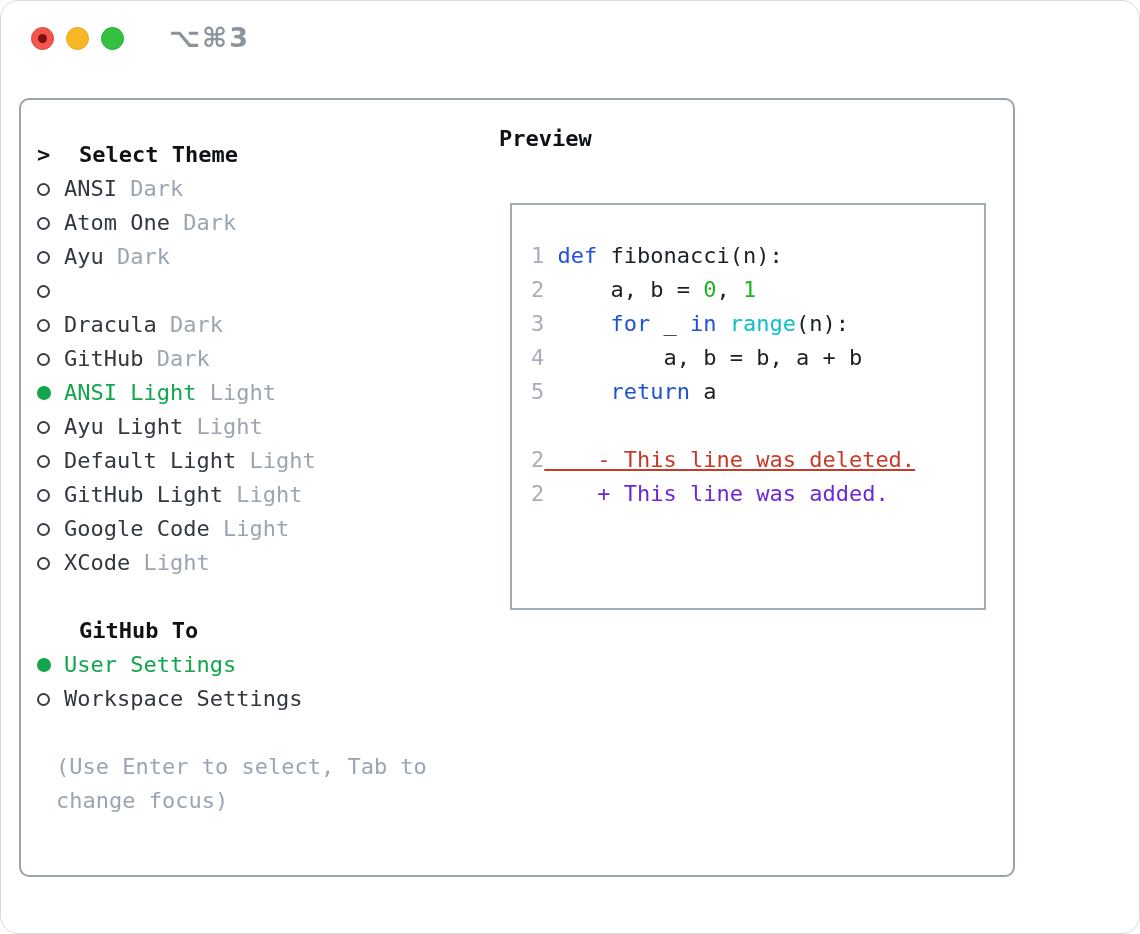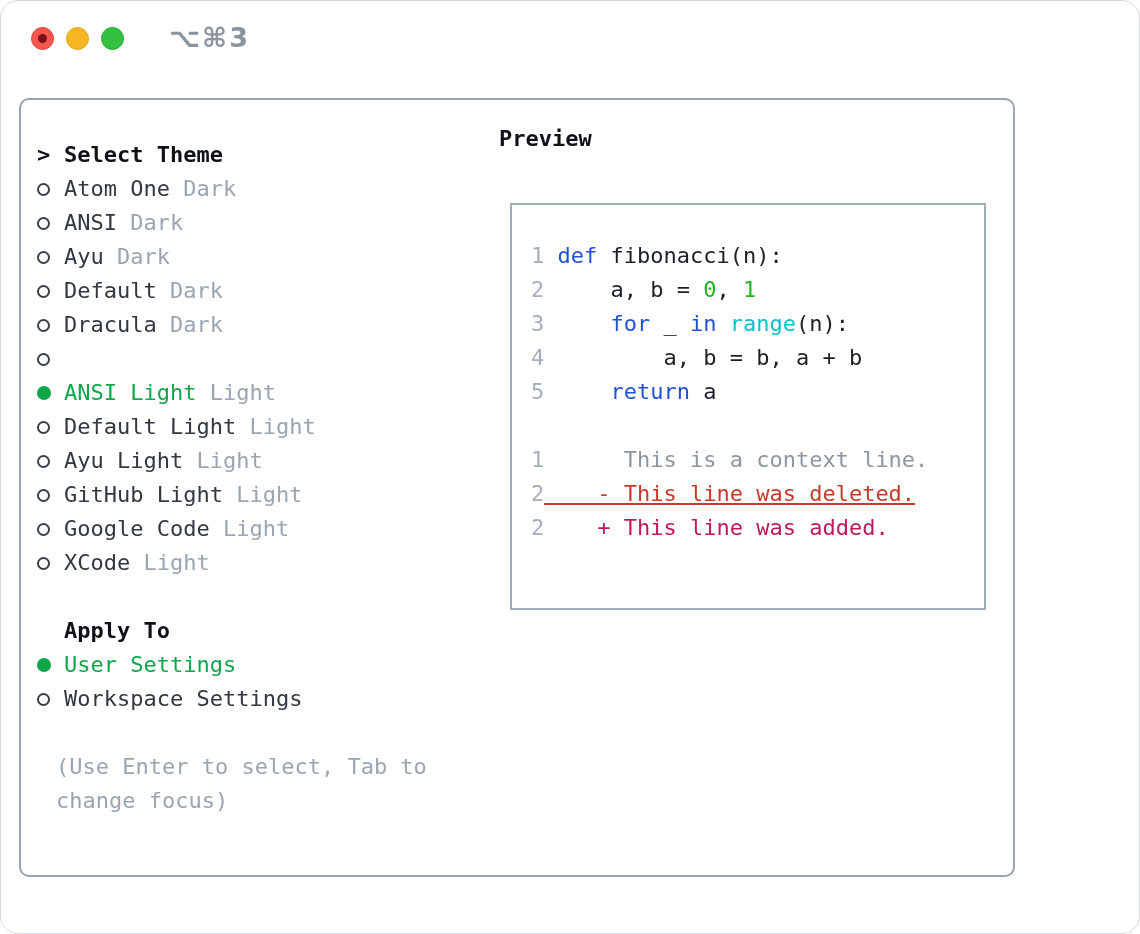--- a/index.html
+++ b/index.html
@@ -16,21 +16,21 @@
   .win-title{position:absolute;left:168px;top:21px;font-family:"DejaVu Sans",sans-serif;font-size:27px;font-weight:bold;letter-spacing:2px;color:#8b939c;}
 
   
   .frame{position:absolute;left:18px;top:97px;width:996px;height:779px;border:2px solid #9aa3af;border-radius:10px;box-sizing:border-box;background:#fff;}
 
   
   .left{position:absolute;left:16px;top:38px;width:446px;font-size:22px;line-height:34px;}
   .row{display:flex;height:34px;align-items:center;white-space:pre;}
   .marker{width:27px;flex:none;display:flex;align-items:center;}
   .prompt{font-weight:bold;color:#0e1116;}
-  .hdr{font-weight:bold;color:#0e1116;}
+  .hdr{font-weight:bold;color:#0e1116;margin-left:15px;}
   .ring{width:13px;height:13px;border-radius:50%;border:2px solid #394049;box-sizing:border-box;}
   .bullet{width:14px;height:14px;border-radius:50%;background:#11a64b;}
   .item-name{color:#32383f;}
   .item-variant{color:#9aa5b1;}
   .row.selected .item-name{color:#11a64b;}
   .opt-label{color:#32383f;}
   .row.selected .opt-label{color:#11a64b;}
   .spacer{height:34px;}
   .hint{color:#9aa5b1;width:424px;line-height:34px;white-space:normal;margin-left:19px;}
 
@@ -40,21 +40,21 @@
   .codewrap{padding:34px 0 0 19px;font-size:22px;line-height:34px;}
   .code-line{white-space:pre;height:34px;}
   .diff-block{margin-top:34px;}
   .tok-num{color:#a6aebb;}
   .tok-p{color:#1b2026;}
   .tok-kw{color:#2052d3;}
   .tok-lit{color:#23b223;}
   .tok-fn{color:#0bbfca;margin-top:37px;}
   .tok-ctx{color:#8e969f;}
   .tok-del{color:#c83a28;text-decoration:underline;}
-  .tok-add{color:#be185d;}
+  .tok-add{color:#6d28d9;}
 </style>
 </head>
 <body>
 
 <div class="window">
 
   <div class="titlebar">
     <span class="tl red">
         <span class="dot"></span>
       </span>
@@ -65,39 +65,39 @@
 
   <div class="frame">
 
     <div class="left">
       <div class="row">
         <span class="marker"><span class="prompt">&gt;</span></span>
         <span class="hdr">Select Theme</span>
       </div>
 
       <div id="theme-list">
+          <div class="row item"><span class="marker"><span class="ring"></span></span><span><span class="item-name">ANSI</span><span class="item-variant"> Dark</span></span></div>
           <div class="row item"><span class="marker"><span class="ring"></span></span><span><span class="item-name">Atom One</span><span class="item-variant"> Dark</span></span></div>
-          <div class="row item"><span class="marker"><span class="ring"></span></span><span><span class="item-name">ANSI</span><span class="item-variant"> Dark</span></span></div>
           <div class="row item"><span class="marker"><span class="ring"></span></span><span><span class="item-name">Ayu</span><span class="item-variant"> Dark</span></span></div>
-          <div class="row item"><span class="marker"><span class="ring"></span></span><span><span class="item-name">Default</span><span class="item-variant"> Dark</span></span></div>
+          <div class="row item"><span class="marker"><span class="ring"></span></span></div>
           <div class="row item"><span class="marker"><span class="ring"></span></span><span><span class="item-name">Dracula</span><span class="item-variant"> Dark</span></span></div>
-          <div class="row item"><span class="marker"><span class="ring"></span></span></div>
+          <div class="row item"><span class="marker"><span class="ring"></span></span><span><span class="item-name">GitHub</span><span class="item-variant"> Dark</span></span></div>
           <div class="row item selected"><span class="marker"><span class="bullet"></span></span><span><span class="item-name">ANSI Light</span><span class="item-variant"> Light</span></span></div>
+          <div class="row item"><span class="marker"><span class="ring"></span></span><span><span class="item-name">Ayu Light</span><span class="item-variant"> Light</span></span></div>
           <div class="row item"><span class="marker"><span class="ring"></span></span><span><span class="item-name">Default Light</span><span class="item-variant"> Light</span></span></div>
-          <div class="row item"><span class="marker"><span class="ring"></span></span><span><span class="item-name">Ayu Light</span><span class="item-variant"> Light</span></span></div>
           <div class="row item"><span class="marker"><span class="ring"></span></span><span><span class="item-name">GitHub Light</span><span class="item-variant"> Light</span></span></div>
           <div class="row item"><span class="marker"><span class="ring"></span></span><span><span class="item-name">Google Code</span><span class="item-variant"> Light</span></span></div>
           <div class="row item"><span class="marker"><span class="ring"></span></span><span><span class="item-name">XCode</span><span class="item-variant"> Light</span></span></div>
         </div>
 
       <div class="spacer"></div>
 
       <div class="row">
         <span class="marker"></span>
-        <span class="hdr">Apply To</span>
+        <span class="hdr">GitHub To</span>
       </div>
 
       <div id="apply-list">
           <div class="row selected"><span class="marker"><span class="bullet"></span></span><span class="opt-label">User Settings</span></div>
           <div class="row"><span class="marker"><span class="ring"></span></span><span class="opt-label">Workspace Settings</span></div>
         </div>
 
       <div class="spacer"></div>
 
       <div class="hint">(Use Enter to select, Tab to change focus)</div>
@@ -108,21 +108,20 @@
     <div class="preview-box">
       <div class="codewrap">
         <div id="code-block">
             <div class="code-line"><span class="tok-num">1</span><span class="tok-p"> </span><span class="tok-kw">def</span><span class="tok-p"> fibonacci(n):</span></div>
             <div class="code-line"><span class="tok-num">2</span><span class="tok-p">     a, b = </span><span class="tok-lit">0</span><span class="tok-p">, </span><span class="tok-lit">1</span></div>
             <div class="code-line"><span class="tok-num">3</span><span class="tok-p">     </span><span class="tok-kw">for</span><span class="tok-p"> _ </span><span class="tok-kw">in</span><span class="tok-p"> </span><span class="tok-fn">range</span><span class="tok-p">(n):</span></div>
             <div class="code-line"><span class="tok-num">4</span><span class="tok-p">         a, b = b, a + b</span></div>
             <div class="code-line"><span class="tok-num">5</span><span class="tok-p">     </span><span class="tok-kw">return</span><span class="tok-p"> a</span></div>
           </div>
         <div id="diff-block" class="diff-block">
-            <div class="code-line"><span class="tok-num">1</span><span class="tok-ctx">      This is a context line.</span></div>
             <div class="code-line"><span class="tok-num">2</span><span class="tok-del">    - This line was deleted.</span></div>
             <div class="code-line"><span class="tok-num">2</span><span class="tok-add">    + This line was added.</span></div>
           </div>
       </div>
     </div>
 
   </div>
 </div>
 
 </body></html>

